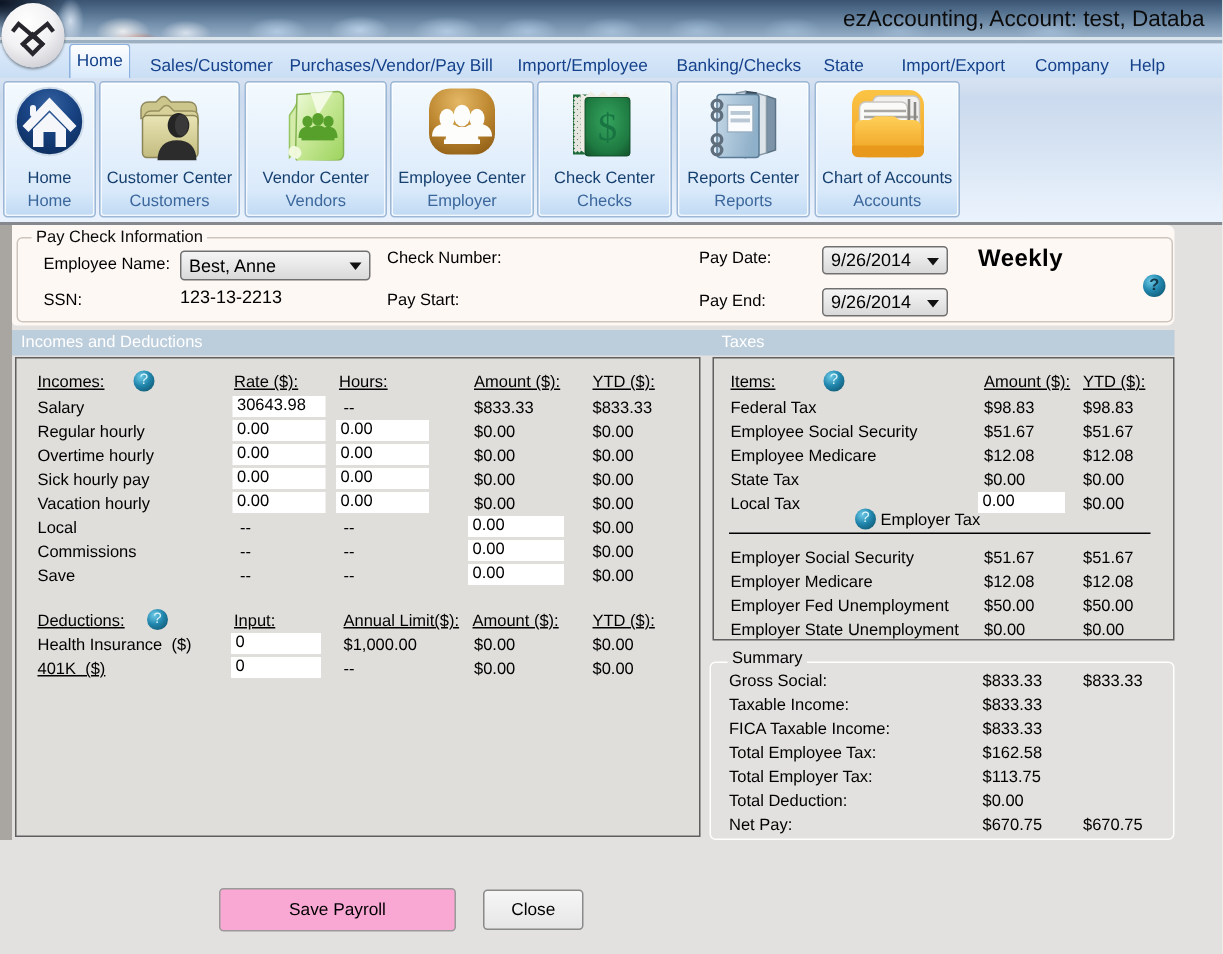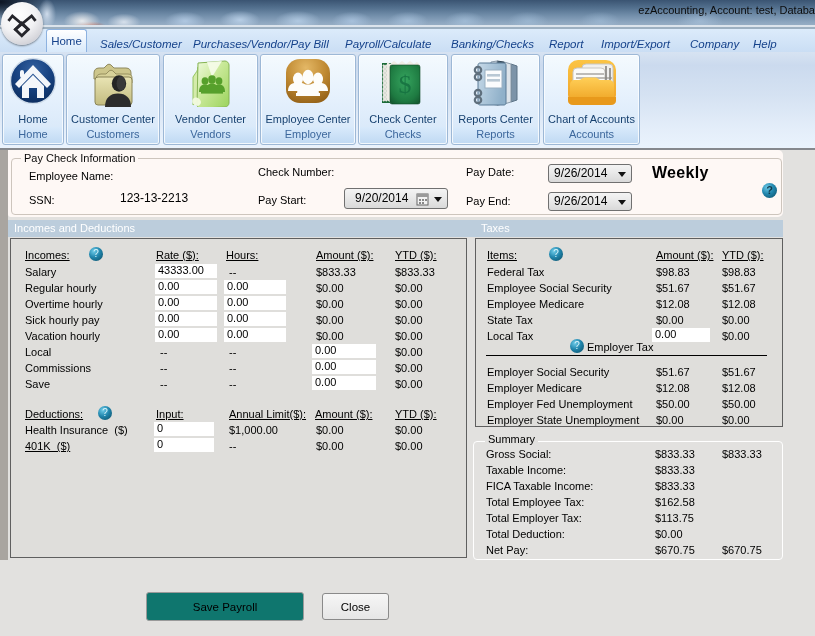--- a/index.html
+++ b/index.html
@@ -19,29 +19,29 @@
       radial-gradient(ellipse 28px 13px at 240px 20px, rgba(192,214,237,.85), rgba(192,214,237,0) 72%),
       radial-gradient(ellipse 32px 14px at 298px 21px, rgba(186,210,234,.8), rgba(186,210,234,0) 72%),
       radial-gradient(ellipse 28px 13px at 352px 21px, rgba(180,205,232,.7), rgba(180,205,232,0) 72%),
       radial-gradient(ellipse 28px 13px at 408px 21px, rgba(178,204,230,.65), rgba(178,204,230,0) 72%),
       radial-gradient(ellipse 28px 13px at 465px 21px, rgba(175,202,228,.6), rgba(175,202,228,0) 72%),
       radial-gradient(ellipse 28px 13px at 528px 21px, rgba(172,200,226,.5), rgba(172,200,226,0) 72%),
       radial-gradient(ellipse 28px 13px at 600px 21px, rgba(172,200,226,.45), rgba(172,200,226,0) 72%),
       radial-gradient(ellipse 32px 14px at 700px 21px, rgba(180,205,230,.5), rgba(180,205,230,0) 72%),
       radial-gradient(ellipse 60px 22px at 0px 2px, rgba(9,16,30,.95), rgba(9,16,30,0) 78%),
       linear-gradient(180deg,#3a5472 0%,#54718f 28%,#7490ac 55%,#8ea7c0 78%,#a2b6ca 100%);}
-  .titlebar .title{position:absolute;right:0;top:4px;font-size:11px;color:#0c0c0c;}
+  .titlebar .title{position:absolute;right:12px;top:4px;font-size:15px;color:#0c0c0c;}
   .logoCircle{left:1px;top:2px;width:42px;height:43px;border-radius:50%;
     background:radial-gradient(circle at 40% 30%, #ffffff 0%, #f2f2f4 45%, #d0d0d6 80%, #b9b9c2 100%);
     box-shadow:0 1px 2px rgba(0,0,0,.45);z-index:50;}
 
   
   .menubar{left:0;top:29px;width:815px;height:23px;
     background:linear-gradient(180deg,#dcebfb,#cadef4);}
-  .menubar .mi{top:9px;font-size:11.5px;color:#15428b;white-space:nowrap;font-style:italic;}
+  .menubar .mi{top:9px;font-size:11.5px;color:#15428b;white-space:nowrap;}
   .hometab{left:46px;top:0px;width:41px;height:23px;
     background:linear-gradient(180deg,#ffffff,#e8f2fd 60%,#d8e9fa);
     border:1px solid #8db2e0;border-bottom:none;border-radius:3px 3px 0 0;
     font-size:11.5px;color:#15428b;text-align:center;line-height:22px;}
 
   
   .ribbon{left:0;top:52px;width:815px;height:98px;
     background:linear-gradient(180deg,#d7e3f2 0%,#cbdaee 14%,#d5e2f2 45%,#e3edf9 78%,#eaf3fd 100%);
     border-bottom:2px solid #85888d;}
   .grp{top:2px;height:91px;border:1px solid #9db8d6;border-radius:3px;
@@ -92,23 +92,23 @@
         <path d="M33.7,17.9 L30.6,14 L14.4,27.4"></path>
         <path d="M20.8,21 L27.2,27.4 L20.8,33.8 L14.4,27.4 Z"></path>
       </g>
     </svg>
   </div>
 
   <div class="menubar">
     <div class="hometab">Home</div>
     <span class="mi" style="left:100px">Sales/Customer</span>
     <span class="mi" style="left:193px">Purchases/Vendor/Pay Bill</span>
-    <span class="mi" style="left:345px">Payroll/Calculate</span>
+    <span class="mi" style="left:345px">Import/Employee</span>
     <span class="mi" style="left:451px">Banking/Checks</span>
-    <span class="mi" style="left:549px">Report</span>
+    <span class="mi" style="left:549px">State</span>
     <span class="mi" style="left:601px">Import/Export</span>
     <span class="mi" style="left:690px">Company</span>
     <span class="mi" style="left:753px">Help</span>
   </div>
 
   <div class="ribbon">
     <div class="grp" style="left:2px;width:62px">
       <div class="gicon" id="ic-home"><svg width="48" height="48" viewBox="0 0 48 48">
         <defs>
               <radialGradient id="hg1" cx="50%" cy="25%" r="80%">
@@ -269,37 +269,25 @@
   </div>
 
   <div class="content">
     <div class="leftstrip"></div>
 
     <div class="paypanel">
       <div class="pgb">
           <span class="pgb-t">Pay Check Information</span>
         </div>
       <span class="lbl" style="left:21px;top:20px">Employee Name:</span>
+      <div class="combo" style="left:112px;top:17px;width:127px;height:20px;line-height:18px">Best, Anne<span class="arr"></span></div>
       <span class="lbl" style="left:21px;top:44px">SSN:</span>
       <span class="lbl" style="left:112px;top:41px;font-size:12px">123-13-2213</span>
       <span class="lbl" style="left:250px;top:16px">Check Number:</span>
       <span class="lbl" style="left:250px;top:44px">Pay Start:</span>
-      <div class="combo" style="left:336px;top:38px;width:104px;height:21px;line-height:19px;padding-left:10px">9/20/2014
-        <svg style="position:absolute;right:18px;top:4px" width="13" height="13" viewBox="0 0 13 13">
-            <rect x="1" y="1" width="11" height="11" fill="#f2f2f2" stroke="#666"></rect>
-            <rect x="1" y="1" width="11" height="3" fill="#9a9a9a"></rect>
-            <g fill="#888">
-              <rect x="3" y="6" width="2" height="2"></rect>
-              <rect x="6" y="6" width="2" height="2"></rect>
-              <rect x="9" y="6" width="2" height="2"></rect>
-              <rect x="3" y="9" width="2" height="2"></rect>
-              <rect x="6" y="9" width="2" height="2"></rect>
-            </g>
-          </svg>
-        <span class="arr"></span></div>
       <span class="lbl" style="left:458px;top:16px">Pay Date:</span>
       <div class="combo" style="left:540px;top:14px;width:84px;height:19px;line-height:17px">9/26/2014<span class="arr"></span></div>
       <span class="lbl" style="left:458px;top:45px">Pay End:</span>
       <div class="combo" style="left:540px;top:42px;width:84px;height:19px;line-height:17px">9/26/2014<span class="arr"></span></div>
       <span style="left:644px;top:14px;font-size:16px;font-weight:bold;letter-spacing:.3px">Weekly</span>
       <div class="hglobe" style="left:754px;top:33px;width:15px;height:15px;font-size:11px;line-height:15px;color:#123a4a;font-weight:bold">?</div>
     </div>
 
     <div class="band">
         <span style="left:6px">Incomes and Deductions</span>
@@ -308,21 +296,21 @@
 
     <div class="gbox" style="left:10px;top:88px;width:457px;height:320px">
       <span class="u" style="left:14px;top:10px">Incomes:</span>
       <div class="hglobe" style="left:78px;top:8px;width:14px;height:14px;font-size:10px;line-height:14px">?</div>
       <span class="u" style="left:145px;top:10px">Rate ($):</span>
       <span class="u" style="left:215px;top:10px">Hours:</span>
       <span class="u" style="left:305px;top:10px">Amount ($):</span>
       <span class="u" style="left:384px;top:10px">YTD ($):</span>
 
       <span style="left:14px;top:27px">Salary</span>
-      <div class="inbox" style="left:144px;top:25px;width:62px">43333.00</div>
+      <div class="inbox" style="left:144px;top:25px;width:62px">30643.98</div>
       <span style="left:218px;top:27px">--</span>
       <span style="left:305px;top:27px">$833.33</span>
       <span style="left:384px;top:27px">$833.33</span>
 
       <span style="left:14px;top:43px">Regular hourly</span>
       <div class="inbox" style="left:144px;top:41px;width:62px">0.00</div>
       <div class="inbox" style="left:213px;top:41px;width:62px">0.00</div>
       <span style="left:305px;top:43px">$0.00</span>
       <span style="left:384px;top:43px">$0.00</span>
 
@@ -442,17 +430,17 @@
       <span style="left:181px;top:54px">$162.58</span>
       <span style="left:12px;top:70px">Total Employer Tax:</span>
       <span style="left:181px;top:70px">$113.75</span>
       <span style="left:12px;top:86px">Total Deduction:</span>
       <span style="left:181px;top:86px">$0.00</span>
       <span style="left:12px;top:102px">Net Pay:</span>
       <span style="left:181px;top:102px">$670.75</span>
       <span style="left:248px;top:102px">$670.75</span>
     </div>
 
-    <div class="btn" style="left:146px;top:442px;width:158px;height:29px;line-height:28px;background:#0f766e;border-color:#9a9a9a">Save Payroll</div>
+    <div class="btn" style="left:146px;top:442px;width:158px;height:29px;line-height:28px;background:#f9a8d4;border-color:#9a9a9a">Save Payroll</div>
     <div class="btn" style="left:322px;top:443px;width:67px;height:27px;line-height:26px">Close</div>
   </div>
 
 </div>
 
 </body></html>

